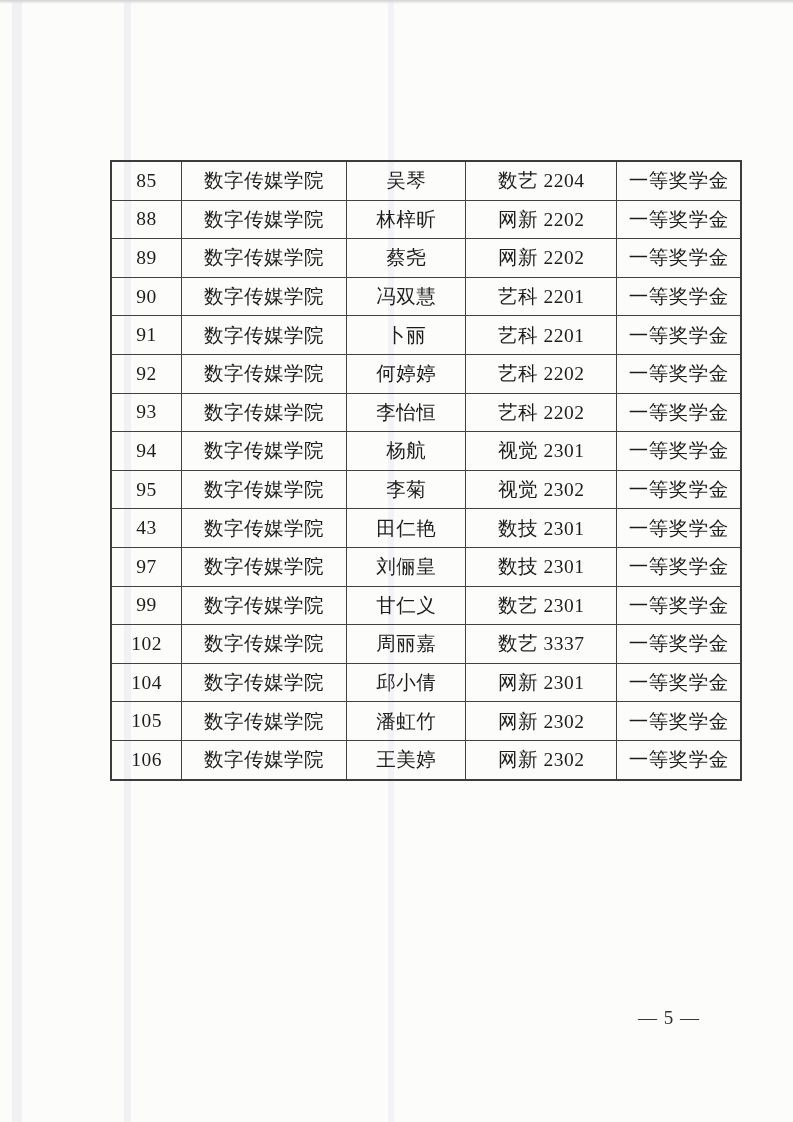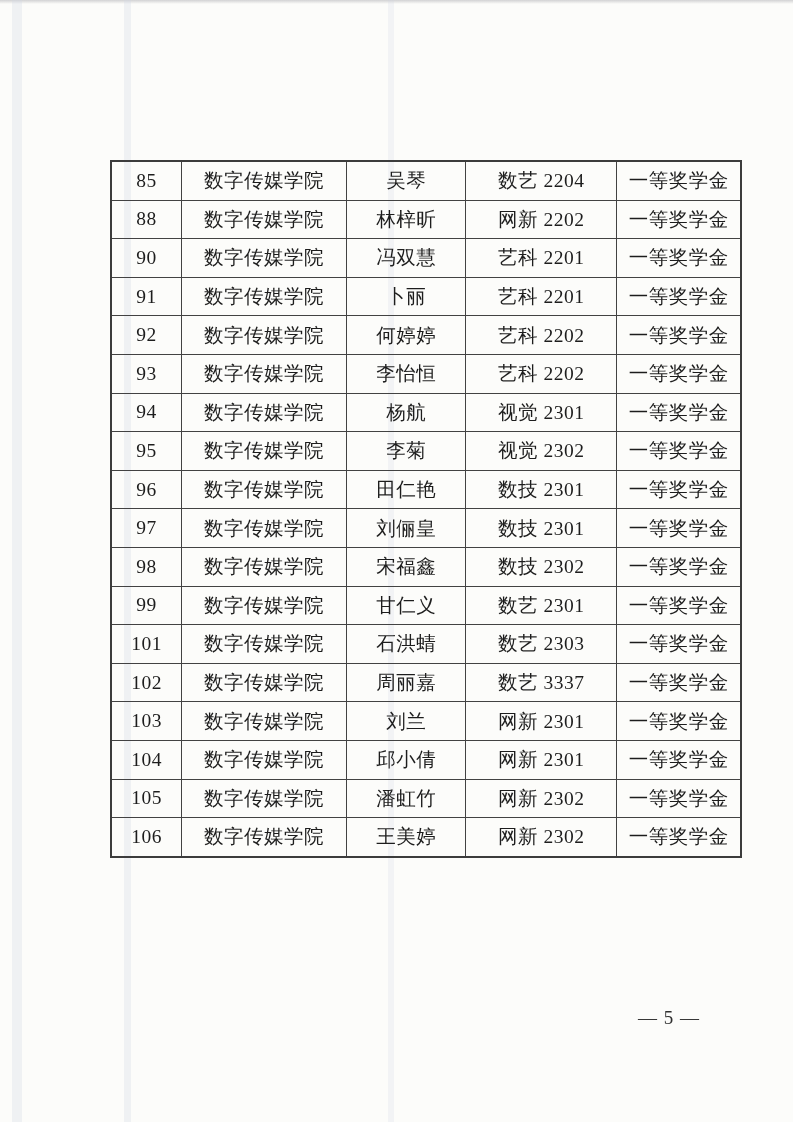--- a/index.html
+++ b/index.html
@@ -85,20 +85,27 @@
         <td class="c-award">一等奖学金</td>
       </tr>
       <tr>
         <td class="c-no">88</td>
         <td class="c-college">数字传媒学院</td>
         <td class="c-name">林梓昕</td>
         <td class="c-class">网新 2202</td>
         <td class="c-award">一等奖学金</td>
       </tr>
       <tr>
+        <td class="c-no">89</td>
+        <td class="c-college">数字传媒学院</td>
+        <td class="c-name">蔡尧</td>
+        <td class="c-class">网新 2202</td>
+        <td class="c-award">一等奖学金</td>
+      </tr>
+      <tr>
         <td class="c-no">90</td>
         <td class="c-college">数字传媒学院</td>
         <td class="c-name">冯双慧</td>
         <td class="c-class">艺科 2201</td>
         <td class="c-award">一等奖学金</td>
       </tr>
       <tr>
         <td class="c-no">91</td>
         <td class="c-college">数字传媒学院</td>
         <td class="c-name">卜丽</td>
@@ -127,66 +134,45 @@
         <td class="c-award">一等奖学金</td>
       </tr>
       <tr>
         <td class="c-no">95</td>
         <td class="c-college">数字传媒学院</td>
         <td class="c-name">李菊</td>
         <td class="c-class">视觉 2302</td>
         <td class="c-award">一等奖学金</td>
       </tr>
       <tr>
-        <td class="c-no">96</td>
+        <td class="c-no">43</td>
         <td class="c-college">数字传媒学院</td>
         <td class="c-name">田仁艳</td>
         <td class="c-class">数技 2301</td>
         <td class="c-award">一等奖学金</td>
       </tr>
       <tr>
         <td class="c-no">97</td>
         <td class="c-college">数字传媒学院</td>
         <td class="c-name">刘俪皇</td>
         <td class="c-class">数技 2301</td>
         <td class="c-award">一等奖学金</td>
       </tr>
       <tr>
-        <td class="c-no">98</td>
-        <td class="c-college">数字传媒学院</td>
-        <td class="c-name">宋福鑫</td>
-        <td class="c-class">数技 2302</td>
-        <td class="c-award">一等奖学金</td>
-      </tr>
-      <tr>
         <td class="c-no">99</td>
         <td class="c-college">数字传媒学院</td>
         <td class="c-name">甘仁义</td>
         <td class="c-class">数艺 2301</td>
         <td class="c-award">一等奖学金</td>
       </tr>
       <tr>
-        <td class="c-no">101</td>
-        <td class="c-college">数字传媒学院</td>
-        <td class="c-name">石洪蜻</td>
-        <td class="c-class">数艺 2303</td>
-        <td class="c-award">一等奖学金</td>
-      </tr>
-      <tr>
         <td class="c-no">102</td>
         <td class="c-college">数字传媒学院</td>
         <td class="c-name">周丽嘉</td>
         <td class="c-class">数艺 3337</td>
-        <td class="c-award">一等奖学金</td>
-      </tr>
-      <tr>
-        <td class="c-no">103</td>
-        <td class="c-college">数字传媒学院</td>
-        <td class="c-name">刘兰</td>
-        <td class="c-class">网新 2301</td>
         <td class="c-award">一等奖学金</td>
       </tr>
       <tr>
         <td class="c-no">104</td>
         <td class="c-college">数字传媒学院</td>
         <td class="c-name">邱小倩</td>
         <td class="c-class">网新 2301</td>
         <td class="c-award">一等奖学金</td>
       </tr>
       <tr>

